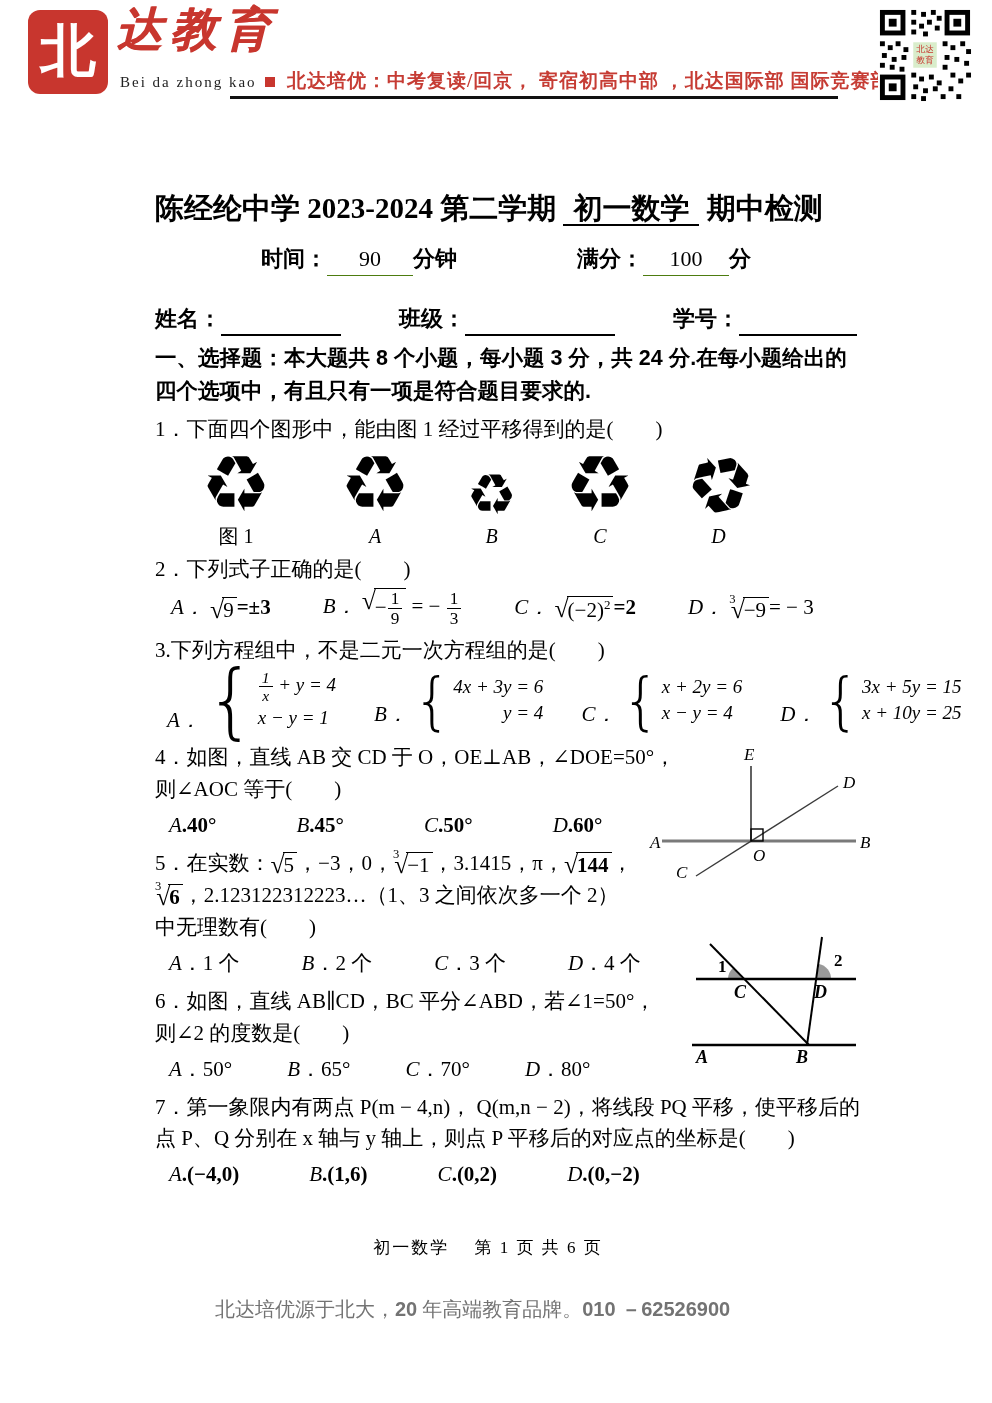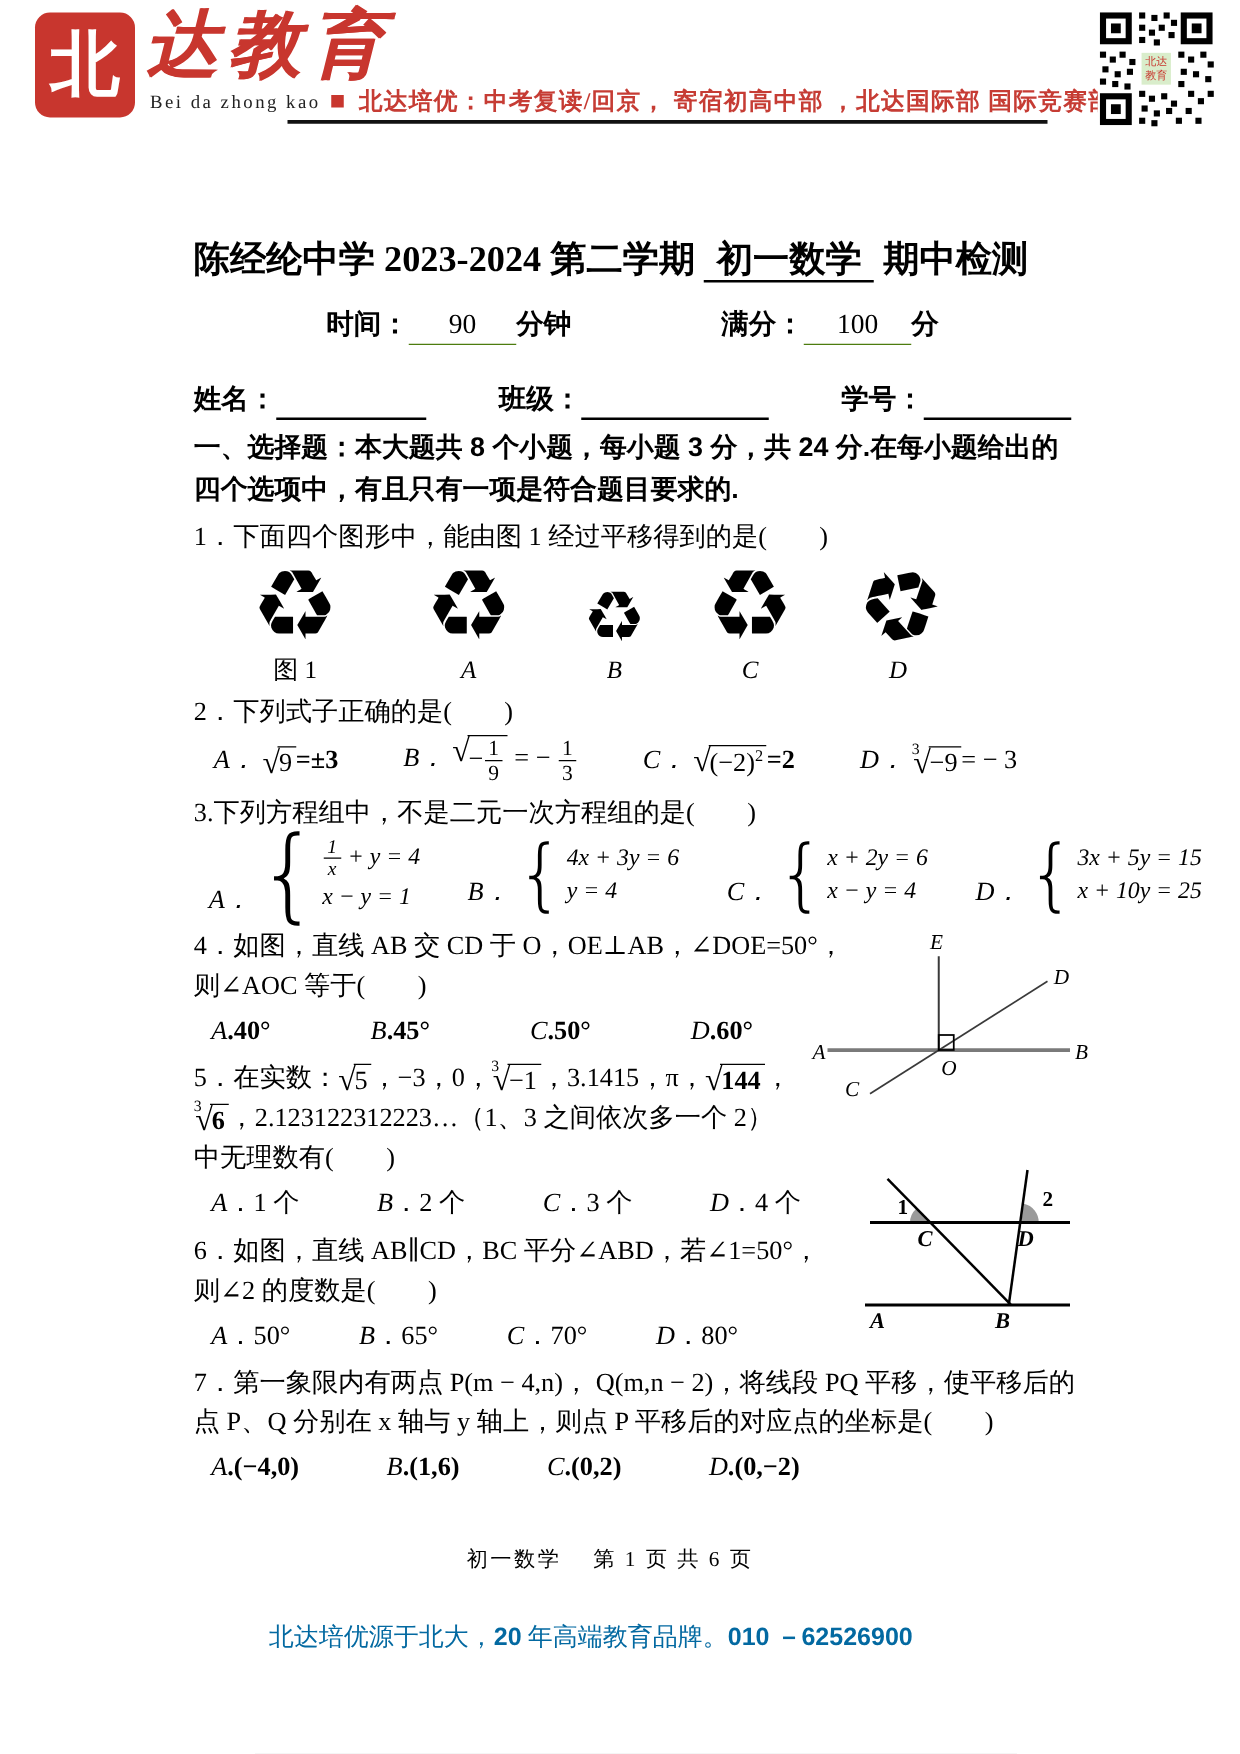--- a/index.html
+++ b/index.html
@@ -4,21 +4,21 @@
 <style>
   html,body{margin:0;padding:0;background:#e8e8e8;}
   .page{position:relative;width:992px;height:1403px;background:#ffffff;margin:0 auto;
         font-family:"Liberation Serif","DejaVu Serif",serif;color:#000;overflow:hidden;}
 
   
   .seal{position:absolute;left:30px;top:12px;width:76px;height:80px;background:#c8362e;
         border-radius:10px;display:flex;align-items:center;justify-content:center;
         box-shadow:0 0 0 2px #c8362e;}
   .seal span{color:#fff;font-size:56px;font-weight:bold;font-family:"DejaVu Serif",serif;}
-  .logo-script{position:absolute;left:116px;top:6px;color:#c8362e;font-size:58px;line-height:1;
+  .logo-script{position:absolute;left:116px;top:6px;color:#c8362e;font-size:46px;line-height:1;
         font-weight:bold;font-style:italic;letter-spacing:8px;font-family:"DejaVu Serif",serif;
         text-shadow:1px 0 0 #c8362e;}
   .logo-sub{position:absolute;left:120px;top:74px;font-size:15px;letter-spacing:2px;color:#222;}
   .logo-sub .sq{display:inline-block;width:10px;height:10px;background:#c8362e;margin-left:8px;}
   .tagline{position:absolute;left:287px;top:68px;font-size:19px;font-weight:bold;color:#c63c34;
         letter-spacing:1px;white-space:nowrap;}
   .header-rule{position:absolute;left:230px;top:96px;width:608px;height:3px;background:#111;}
   .qr{position:absolute;left:878px;top:8px;width:94px;height:94px;}
 
   
@@ -59,33 +59,33 @@
   .frac .nm{padding:0 3px;}
   .sup{font-size:0.62em;vertical-align:super;}
   .optrow{display:flex;gap:52px;margin-top:2px;padding-left:16px;align-items:center;white-space:nowrap;}
   .optrow2{display:flex;gap:38px;margin-top:2px;padding-left:12px;align-items:center;white-space:nowrap;}
   .sys{display:inline-flex;align-items:center;font-size:19px;}
   .sys .brc{font-size:60px;font-weight:100;line-height:0.8;font-family:"DejaVu Sans",sans-serif;
         transform:scaleY(1.05);margin-right:2px;}
   .sys .brc.tall{font-size:78px;}
   .sys .rows{display:flex;flex-direction:column;font-style:italic;}
   .sys .rows .r{line-height:1.35;}
-  .sys .rows .ctr{text-align:left;}
+  .sys .rows .ctr{text-align:right;}
   .qblock{position:relative;}
   .optsimple{display:flex;margin-top:4px;padding-left:14px;white-space:nowrap;}
   .g80 > *{margin-right:80px}.g60 > *{margin-right:62px}.g70 > *{margin-right:70px}.g55 > *{margin-right:55px}
 
   
   .fig4{position:absolute;left:493px;top:2px;width:225px;height:136px;}
   .fig6{position:absolute;left:533px;top:-54px;width:178px;height:132px;}
   svg text{font-family:"Liberation Serif",serif;}
 
   
   .pagefoot{position:absolute;left:0;right:16px;top:1236px;text-align:center;font-size:17px;letter-spacing:2px;}
-  .promo{position:absolute;left:215px;top:1296px;font-size:20px;color:#0369a1;white-space:nowrap;}
+  .promo{position:absolute;left:215px;top:1296px;font-size:20px;color:#737373;white-space:nowrap;}
   .promo b{font-family:"Liberation Sans","DejaVu Sans",sans-serif;}
 </style>
 </head>
 <body>
 
 <div class="page">
 
   <div class="seal">
       <span>北</span>
     </div>

